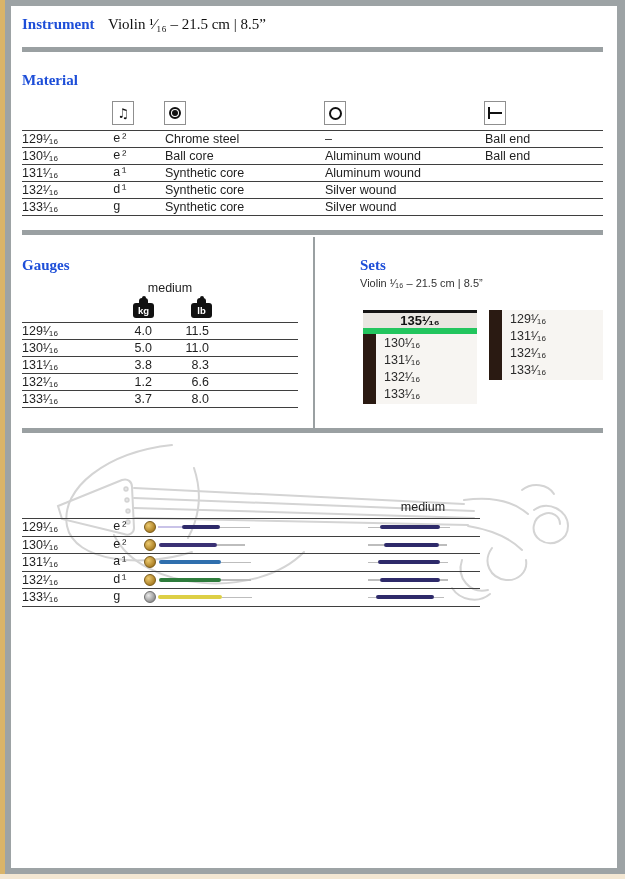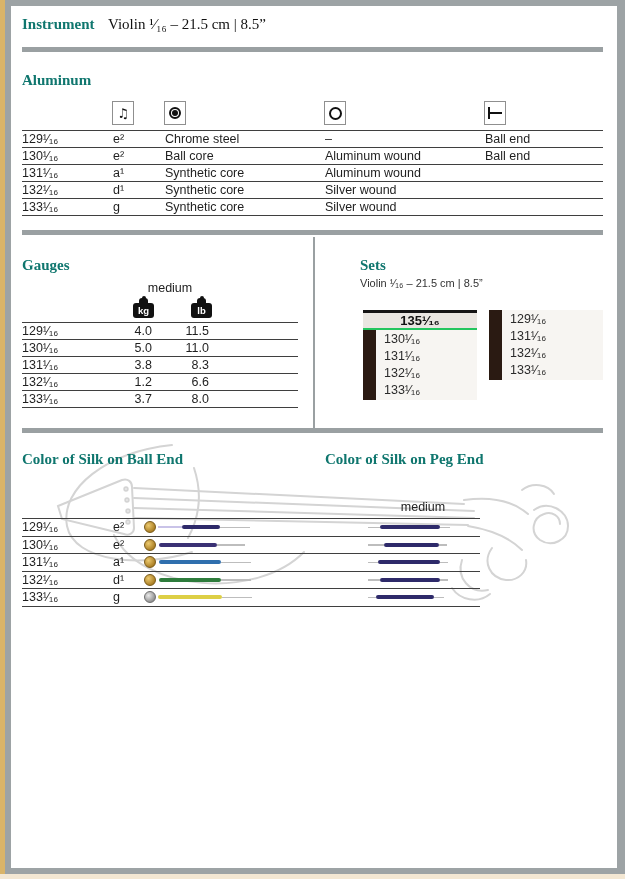--- a/index.html
+++ b/index.html
@@ -3,31 +3,31 @@
 <meta charset="utf-8">
 <style>
   html,body{margin:0;padding:0;}
   body{width:625px;height:879px;background:#fff;font-family:"Liberation Sans",sans-serif;color:#222;}
   .canvas{position:relative;width:625px;height:879px;overflow:hidden;background:#fff;}
   .tan-strip{position:absolute;left:0;top:0;width:5px;height:874px;background:#d9b469;}
   .cream-strip{position:absolute;left:0;top:874px;width:625px;height:5px;background:#f3e7d3;}
   .frame{position:absolute;left:5px;top:0;width:620px;height:874px;box-sizing:border-box;
          border-top:6px solid #9da3a5;border-left:6px solid #9da3a5;border-right:8px solid #9da3a5;border-bottom:6px solid #9da3a5;background:#fff;}
   .abs{position:absolute;}
-  .serif-b{font-family:"Liberation Serif","DejaVu Serif",serif;font-weight:bold;font-size:15px;color:#0f766e;}
+  .serif-b{font-family:"Liberation Serif","DejaVu Serif",serif;font-weight:bold;font-size:15px;color:#1d4ed8;}
   .serif-r{font-family:"Liberation Serif","DejaVu Serif",serif;font-size:15px;color:#111;}
   .bar{position:absolute;left:22px;width:581px;height:5px;background:#9aa0a2;}
   .vdiv{position:absolute;left:313px;top:237px;width:2px;height:191px;background:#9aa0a2;}
 
   
   .tbl{position:absolute;border-top:1px solid #3f3f3f;font-size:12.5px;color:#1f1f1f;z-index:2;}
   .tbl .row{position:relative;height:17px;line-height:16px;border-bottom:1px solid #3f3f3f;box-sizing:border-box;}
   .tbl .c{position:absolute;top:0;white-space:nowrap;}
   .c-id{left:0;}
-  .c-note{left:91px;}
+  .c-note{left:91px;font-family:Liberation Mono, monospace;}
   .c-core{left:143px;}
   .c-wind{left:303px;}
   .c-end{left:463px;}
 
   
   .iconbox{position:absolute;top:101px;width:20px;height:22px;border:1px solid #8f8f8f;background:#fff;
            display:flex;align-items:center;justify-content:center;}
   .note-glyph::before{content:"\266B";font-family:"DejaVu Sans",sans-serif;font-size:13px;color:#111;}
   .core-glyph{width:12px;height:12px;border:2px solid #111;border-radius:50%;box-sizing:border-box;display:flex;align-items:center;justify-content:center;}
   .core-glyph::before{content:"";width:6px;height:6px;border-radius:50%;background:#111;}
@@ -39,21 +39,21 @@
   
   .g-kg{left:95px;width:35px;text-align:right;}
   .g-lb{left:152px;width:35px;text-align:right;}
   .weight{position:absolute;top:303px;width:21px;height:15px;background:#111;border-radius:3px;color:#fff;
           font-size:9.5px;font-weight:bold;text-align:center;line-height:15px;}
   .weight::before{content:"";position:absolute;top:-5px;left:6px;width:9px;height:5px;background:#111;border-radius:3px 3px 0 0;}
   .weight::after{content:"";position:absolute;top:-7px;left:8.5px;width:4px;height:4px;background:#111;border-radius:50%;}
 
   
   .set-card{position:absolute;top:310px;width:114px;z-index:2;}
-  .set-head{height:15px;background:#e9e6e1;border-top:3px solid #151515;border-bottom:2px solid #22c55e;
+  .set-head{height:15px;background:#e9e6e1;border-top:3px solid #151515;border-bottom:6px solid #22c55e;
             font-weight:bold;font-size:13px;text-align:center;line-height:15px;color:#111;}
   .set-body{position:relative;background:#f7f5f2;height:70px;padding:1px 0 0 21px;box-sizing:border-box;}
   .set-body::before{content:"";position:absolute;left:0;top:0;width:13px;height:70px;background:#2a1a12;}
   .set-item{height:17px;line-height:17px;font-size:12.5px;color:#2a2a2a;}
 
   
   .silk-tbl .row{height:17.5px;line-height:17px;}
   .strand{position:absolute;top:50%;transform:translateY(-50%);display:flex;align-items:center;}
   .ball{width:10px;height:10px;border-radius:50%;flex:0 0 auto;}
   .ball.gold{background:radial-gradient(circle at 35% 35%, #ecc96f, #a87c22 75%);border:1px solid #7a5a18;}
@@ -69,21 +69,21 @@
 
 <div class="canvas">
   <div class="tan-strip"></div>
   <div class="frame"></div>
   <div class="cream-strip"></div>
 
   <div class="abs serif-b" style="left:22px;top:16px;">Instrument</div>
   <div class="abs serif-r" style="left:108px;top:16px;">Violin ¹⁄₁₆ – 21.5 cm | 8.5”</div>
   <div class="bar" style="top:47px;"></div>
 
-  <div class="abs serif-b" style="left:22px;top:72px;">Aluminum</div>
+  <div class="abs serif-b" style="left:22px;top:72px;">Material</div>
   <div class="iconbox" style="left:112px;">
       <span class="note-glyph"></span>
     </div>
   <div class="iconbox" style="left:164px;">
       <span class="core-glyph"></span>
     </div>
   <div class="iconbox" style="left:324px;">
       <span class="wind-glyph"></span>
     </div>
   <div class="iconbox" style="left:484px;">
@@ -204,22 +204,20 @@
       <path d="M 442,60 C 470,56 492,62 506,74"></path>
       <path d="M 446,86 C 470,90 488,98 500,110"></path>
       <path d="M 512,70 c 14,-10 34,0 34,16 c 0,14 -16,22 -28,14 c -10,-7 -8,-22 4,-26 c 8,-3 16,2 16,10"></path>
       <path d="M 500,50 c 10,-8 26,-6 32,4"></path>
       <path d="M 470,108 c -10,14 -2,30 14,32 c 12,1 22,-8 20,-20"></path>
       <path d="M 440,120 c -6,18 8,34 26,30"></path>
       <path d="M 430,148 c 8,12 26,16 38,6"></path>
     </g>
   </svg>
 
-  <div class="abs serif-b" style="left:22px;top:451px;z-index:2;">Color of Silk on Ball End</div>
-  <div class="abs serif-b" style="left:325px;top:451px;z-index:2;">Color of Silk on Peg End</div>
   <div class="abs small-lbl" style="left:368px;top:500px;width:110px;text-align:center;z-index:2;">medium</div>
 
   <div class="tbl silk-tbl" style="left:22px;top:518px;width:458px;">
     <div class="row">
       <span class="c c-id">129¹⁄₁₆</span>
       <span class="c c-note">e²</span>
       <span class="strand" style="left:122px;">
         <span class="ball gold"></span>
         <span class="lead" style="width: 24px; margin-left: 2px; background: rgb(201, 195, 232);"></span>
         <span class="band" style="width: 38px; background: rgb(46, 42, 106);"></span>

